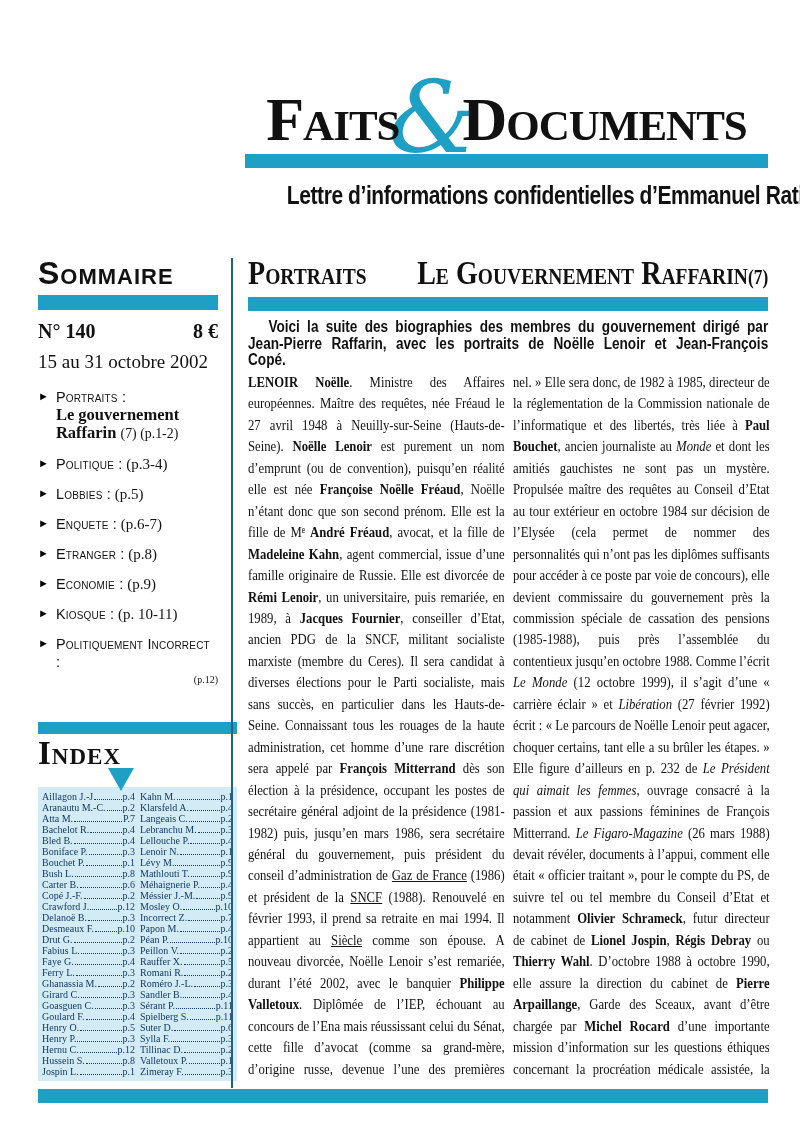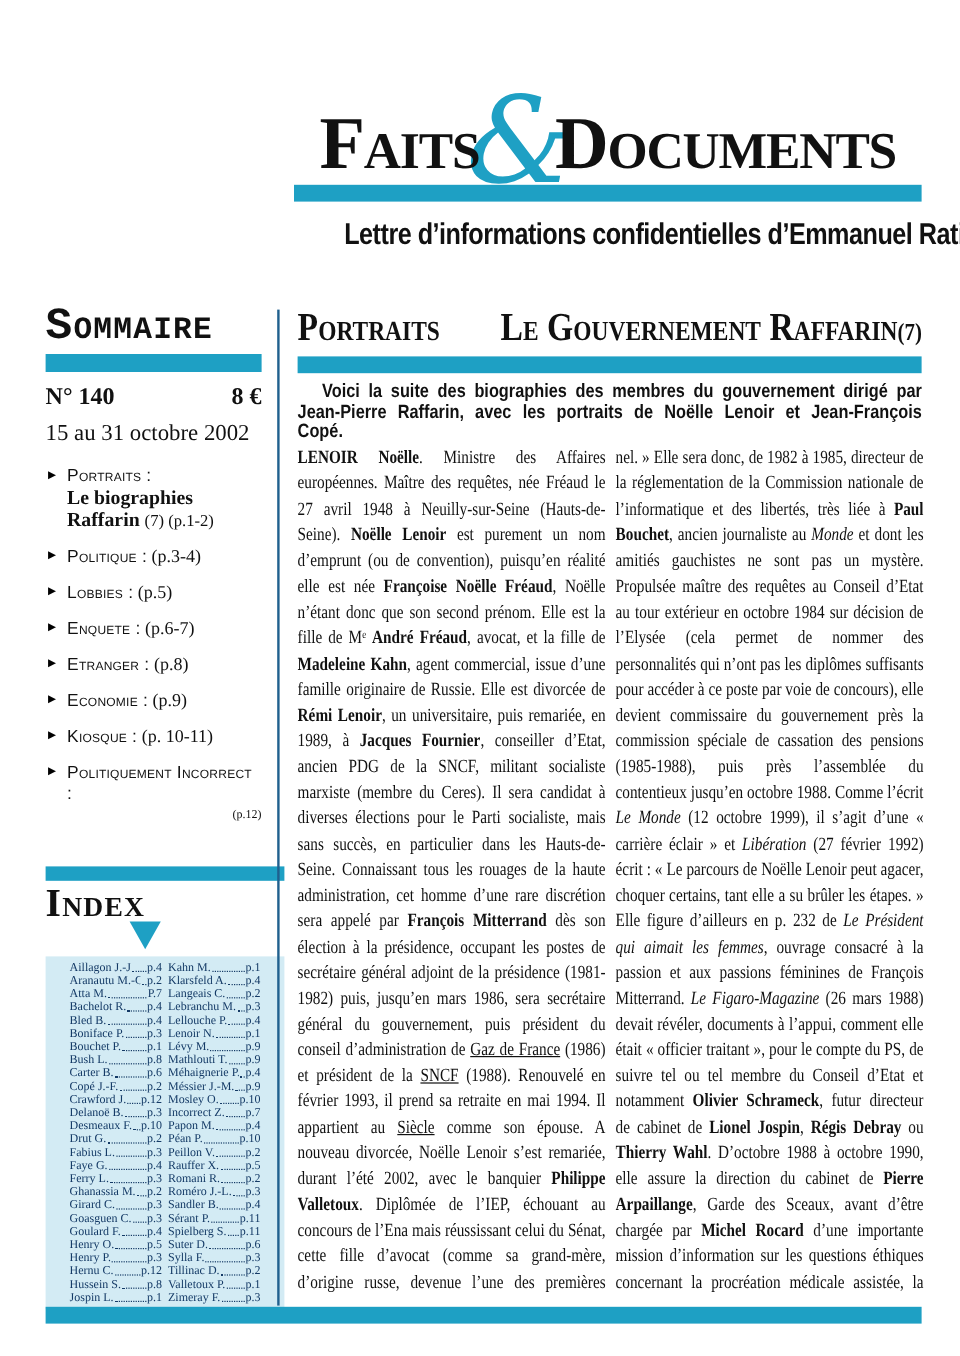--- a/index.html
+++ b/index.html
@@ -31,22 +31,22 @@
     transform:scaleX(0.84); transform-origin:center;
   }
 
   
   .v-divider { position:absolute; left:231px; top:258px; width:2px; height:830px; background:var(--divider); }
   .bottom-bar { position:absolute; left:38px; top:1089px; width:730px; height:14px; background:var(--accent); }
 
   
   .sidebar { position:absolute; left:38px; top:254px; width:180px; }
   .side-title {
-    font-family:Liberation Mono, monospace; font-weight:bold; font-variant:small-caps;
-    font-size:37px; line-height:38px; letter-spacing:1px;
+    font-family:Liberation Sans, sans-serif; font-weight:bold; font-variant:small-caps;
+    font-size:32px; line-height:38px; letter-spacing:1px;
   }
   .side-rule { height:15px; background:var(--accent); margin-top:3px; }
   .issue-row { display:flex; justify-content:space-between; margin-top:10px;
     font-weight:bold; font-size:20px; }
   .issue-date { margin-top:8px; font-weight:normal; font-size:19px; }
   .toc { margin-top:15px; }
   .toc-item { display:flex; gap:7px; margin-bottom:12px; }
   .toc-marker { font-size:11px; line-height:17px; color:#000; flex:0 0 auto; }
   .toc-body { flex:1; min-width:0; }
   .toc-line1 { line-height:17px; }
@@ -58,22 +58,22 @@
   .toc-sub .sm { font-size:84%; font-weight:normal; }
 
   
   .index-section { position:absolute; left:38px; top:722px; width:199px; }
   .index-rule { height:12px; background:var(--accent); }
   .index-title { font-family:"Liberation Serif", serif; font-weight:bold; font-variant:small-caps;
     font-size:33px; line-height:37px; letter-spacing:1px; margin-top:1px; }
   .index-triangle { position:absolute; left:70px; top:46px; width:0; height:0; z-index:2;
     border-left:13px solid transparent; border-right:13px solid transparent;
     border-top:23px solid var(--accent); }
-  .index-box { margin-top:25px; background:var(--index_box_bg); height:294px;
-    padding:4px 20px; display:flex; gap:5px; overflow:hidden; }
+  .index-box { margin-top:15px; background:var(--index_box_bg); height:294px;
+    padding:4px 4px; display:flex; gap:5px; overflow:hidden; }
   .idx-col { flex:1; min-width:0; }
   .idx-row { display:flex; align-items:baseline; white-space:nowrap; overflow:hidden;
     font-size:10px; line-height:11px; color:var(--index_text); }
   .idx-name { flex:0 1 auto; overflow:hidden; }
   .idx-dots { flex:1 1 4px; min-width:4px; margin:0 1px 2px 1px; align-self:flex-end;
     border-bottom:1px dotted var(--index_text); }
   .idx-page { flex:0 0 auto; }
 
   
   .headline { position:absolute; left:248px; top:254px; width:612px;
@@ -112,21 +112,21 @@
   <div class="issue-row">
     <span>N° 140</span>
     <span>8 €</span>
   </div>
   <div class="issue-date">15 au 31 octobre 2002</div>
   <div class="toc">
       <div class="toc-item">
         <span class="toc-marker">►</span>
         <div class="toc-body">
           <div class="toc-line1"><span class="toc-label">Portraits :</span></div>
-          <div class="toc-sub"><span class="b">Le biographies</span></div>
+          <div class="toc-sub"><span class="b">Le gouvernement</span></div>
           <div class="toc-sub"><span class="b">Raffarin </span><span class="sm">(7) (p.1-2)</span></div>
         </div>
       </div>
       <div class="toc-item">
         <span class="toc-marker">►</span>
         <div class="toc-body">
           <div class="toc-line1"><span class="toc-label">Politique :</span><span class="toc-pages"> (p.3-4)</span></div>
         </div>
       </div>
       <div class="toc-item">

